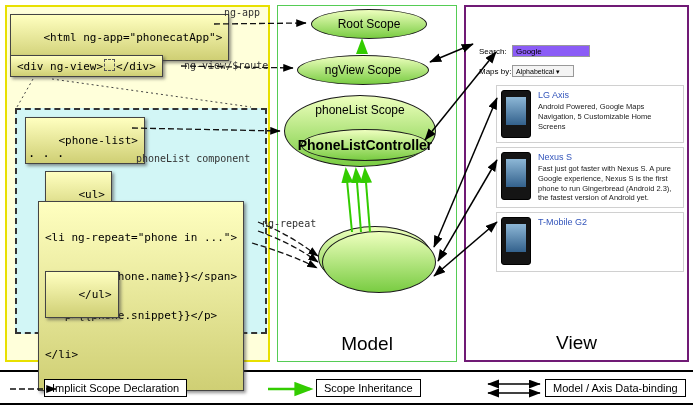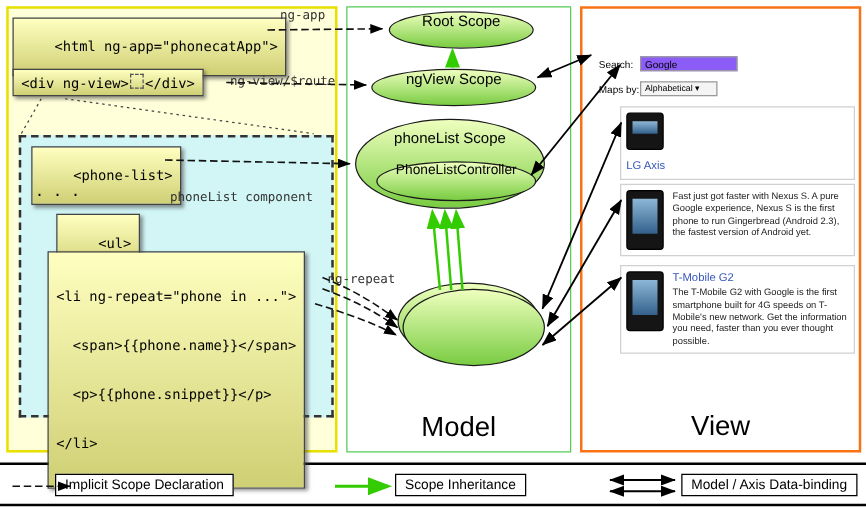--- a/index.html
+++ b/index.html
@@ -1,35 +1,35 @@
 <!DOCTYPE html>
 <html><head>
 <meta charset="utf-8">
 <style>
   html,body{margin:0;padding:0;background:#fff;}
   .canvas{position:relative;width:693px;height:417px;background:#fff;overflow:hidden;
           font-family:"Liberation Sans",sans-serif;}
   .panel{position:absolute;box-sizing:border-box;}
   .panel-template{left:5px;top:5px;width:265px;height:357px;border:2px solid #e8e000;background:#ffffda;}
   .panel-model{left:277px;top:5px;width:180px;height:357px;border:1.5px solid #55cc55;background:#fff;}
-  .panel-view{left:464px;top:5px;width:225px;height:357px;border:2px solid #f97316;background:#fff;}
-  .panel-title{position:absolute;bottom:6px;left:0;right:0;text-align:center;font-size:22px;color:#000;}
+  .panel-view{left:464px;top:5px;width:225px;height:357px;border:2px solid #701a75;background:#fff;}
+  .panel-title{position:absolute;bottom:6px;left:0;right:0;text-align:center;font-size:19px;color:#000;}
 
   .codebox{position:absolute;font-family:"DejaVu Sans Mono",monospace;font-size:11px;color:#000;
            background:linear-gradient(#ffffc0,#cfcf74);border:1px solid #444;
            box-shadow:2px 2px 3px rgba(60,60,60,.55);padding:3px 6px;white-space:pre;z-index:3;}
   .codebox.bold{font-weight:normal;}
   .code-label{position:absolute;font-family:"DejaVu Sans Mono",monospace;font-size:10px;color:#333;z-index:3;}
   .ngview-hole{display:inline-block;width:9px;height:10px;border:1px dashed #555;vertical-align:-1px;margin:0 1px;}
 
   .cyan-box{position:absolute;left:15px;top:108px;width:248px;height:222px;border:2px dashed #333;
             background:#d2f6f6;z-index:2;}
 
   .ellipse{position:absolute;border-radius:50%;border:1.3px solid #1a1a1a;
-           background:linear-gradient(#eeffbe,#79cc42);display:flex;justify-content:center;
+           background:linear-gradient(#eeffbe,#79cc42);display:flex;align-items:center;justify-content:center;
            text-align:center;font-size:12px;color:#000;z-index:3;}
 
   .legend-line{position:absolute;left:0;right:0;height:2px;background:#000;}
   .legend-box{position:absolute;border:1px solid #000;background:#fff;font-size:11px;padding:2px 7px;z-index:3;}
 
   .overlay{position:absolute;left:0;top:0;width:693px;height:417px;z-index:10;pointer-events:none;}
 
   
   .vp-label{position:absolute;font-size:8px;color:#000;}
   .vp-input{position:absolute;border:1px solid #999;background:#8b5cf6;font-size:8px;line-height:12px;
@@ -75,72 +75,76 @@
     <span>&lt;ul&gt;</span>
   </div>
 
   <div class="codebox" style="left:38px;top:201px;">
     <div>&lt;li ng-repeat="phone in ..."&gt;</div>
     <div>  &lt;span&gt;{{phone.name}}&lt;/span&gt;</div>
     <div>  &lt;p&gt;{{phone.snippet}}&lt;/p&gt;</div>
     <div>&lt;/li&gt;</div>
   </div>
 
+  <div class="codebox" style="left:45px;top:271px;">
+    <span>&lt;/ul&gt;</span>
+  </div>
 
 
   <div class="panel panel-model">
     <div class="panel-title">Model</div>
   </div>
 
   <div class="ellipse" style="left:311px;top:9px;width:114px;height:28px;">
     <span>Root Scope</span>
   </div>
 
   <div class="ellipse" style="left:297px;top:55px;width:130px;height:28px;">
     <span>ngView Scope</span>
   </div>
 
   <div class="ellipse" style="left:284px;top:95px;width:152px;height:72px;align-items:flex-start;padding-top:7px;box-sizing:border-box;">
     <span>phoneList Scope</span>
   </div>
-  <div class="ellipse" style="left:301px;top:129px;width:126px;height:30px;font-size:11px;">
+  <div class="ellipse" style="left:301px;top:129px;width:126px;height:30px;font-size:14px;font-weight:bold;">
     <span>PhoneListController</span>
   </div>
 
   <div class="ellipse" style="left:318px;top:226px;width:112px;height:60px;"></div>
   <div class="ellipse" style="left:322px;top:231px;width:112px;height:60px;"></div>
 
   <div class="code-label" style="left:262px;top:218px;">ng-repeat</div>
 
   <div class="panel panel-view">
     <div class="vp-label" style="left:13px;top:40px;">Search:</div>
     <div class="vp-input" style="left:46px;top:38px;width:78px;">Google</div>
 
     <div class="vp-label" style="left:13px;top:60px;">Maps by:</div>
     <div class="vp-select" style="left:46px;top:58px;width:62px;"><span>Alphabetical</span> <span>▾</span></div>
 
-    <div class="phone-row" style="top:78px;min-height:54px;flex-direction:column;">
+    <div class="phone-row" style="top:78px;min-height:54px;">
       <div class="phone-img"></div>
       <div>
         <a class="phone-name" href="#">LG Axis</a>
+        <div class="phone-text">Android Powered, Google Maps Navigation, 5 Customizable Home Screens</div>
       </div>
     </div>
 
     <div class="phone-row" style="top:140px;min-height:58px;">
       <div class="phone-img"></div>
       <div>
+        <a class="phone-name" href="#">Nexus S</a>
         <div class="phone-text">Fast just got faster with Nexus S. A pure Google experience, Nexus S is the first phone to run Gingerbread (Android 2.3), the fastest version of Android yet.</div>
       </div>
     </div>
 
     <div class="phone-row" style="top:205px;min-height:60px;">
       <div class="phone-img"></div>
       <div>
         <a class="phone-name" href="#">T-Mobile G2</a>
-        <div class="phone-text">The T-Mobile G2 with Google is the first smartphone built for 4G speeds on T-Mobile's new network. Get the information you need, faster than you ever thought possible.</div>
       </div>
     </div>
 
     <div class="panel-title">View</div>
   </div>
 
   <div class="legend-line" style="top:370px;"></div>
   <div class="legend-line" style="top:403px;"></div>
 
   <div class="legend-box" style="left:44px;top:379px;">Implicit Scope Declaration</div>

